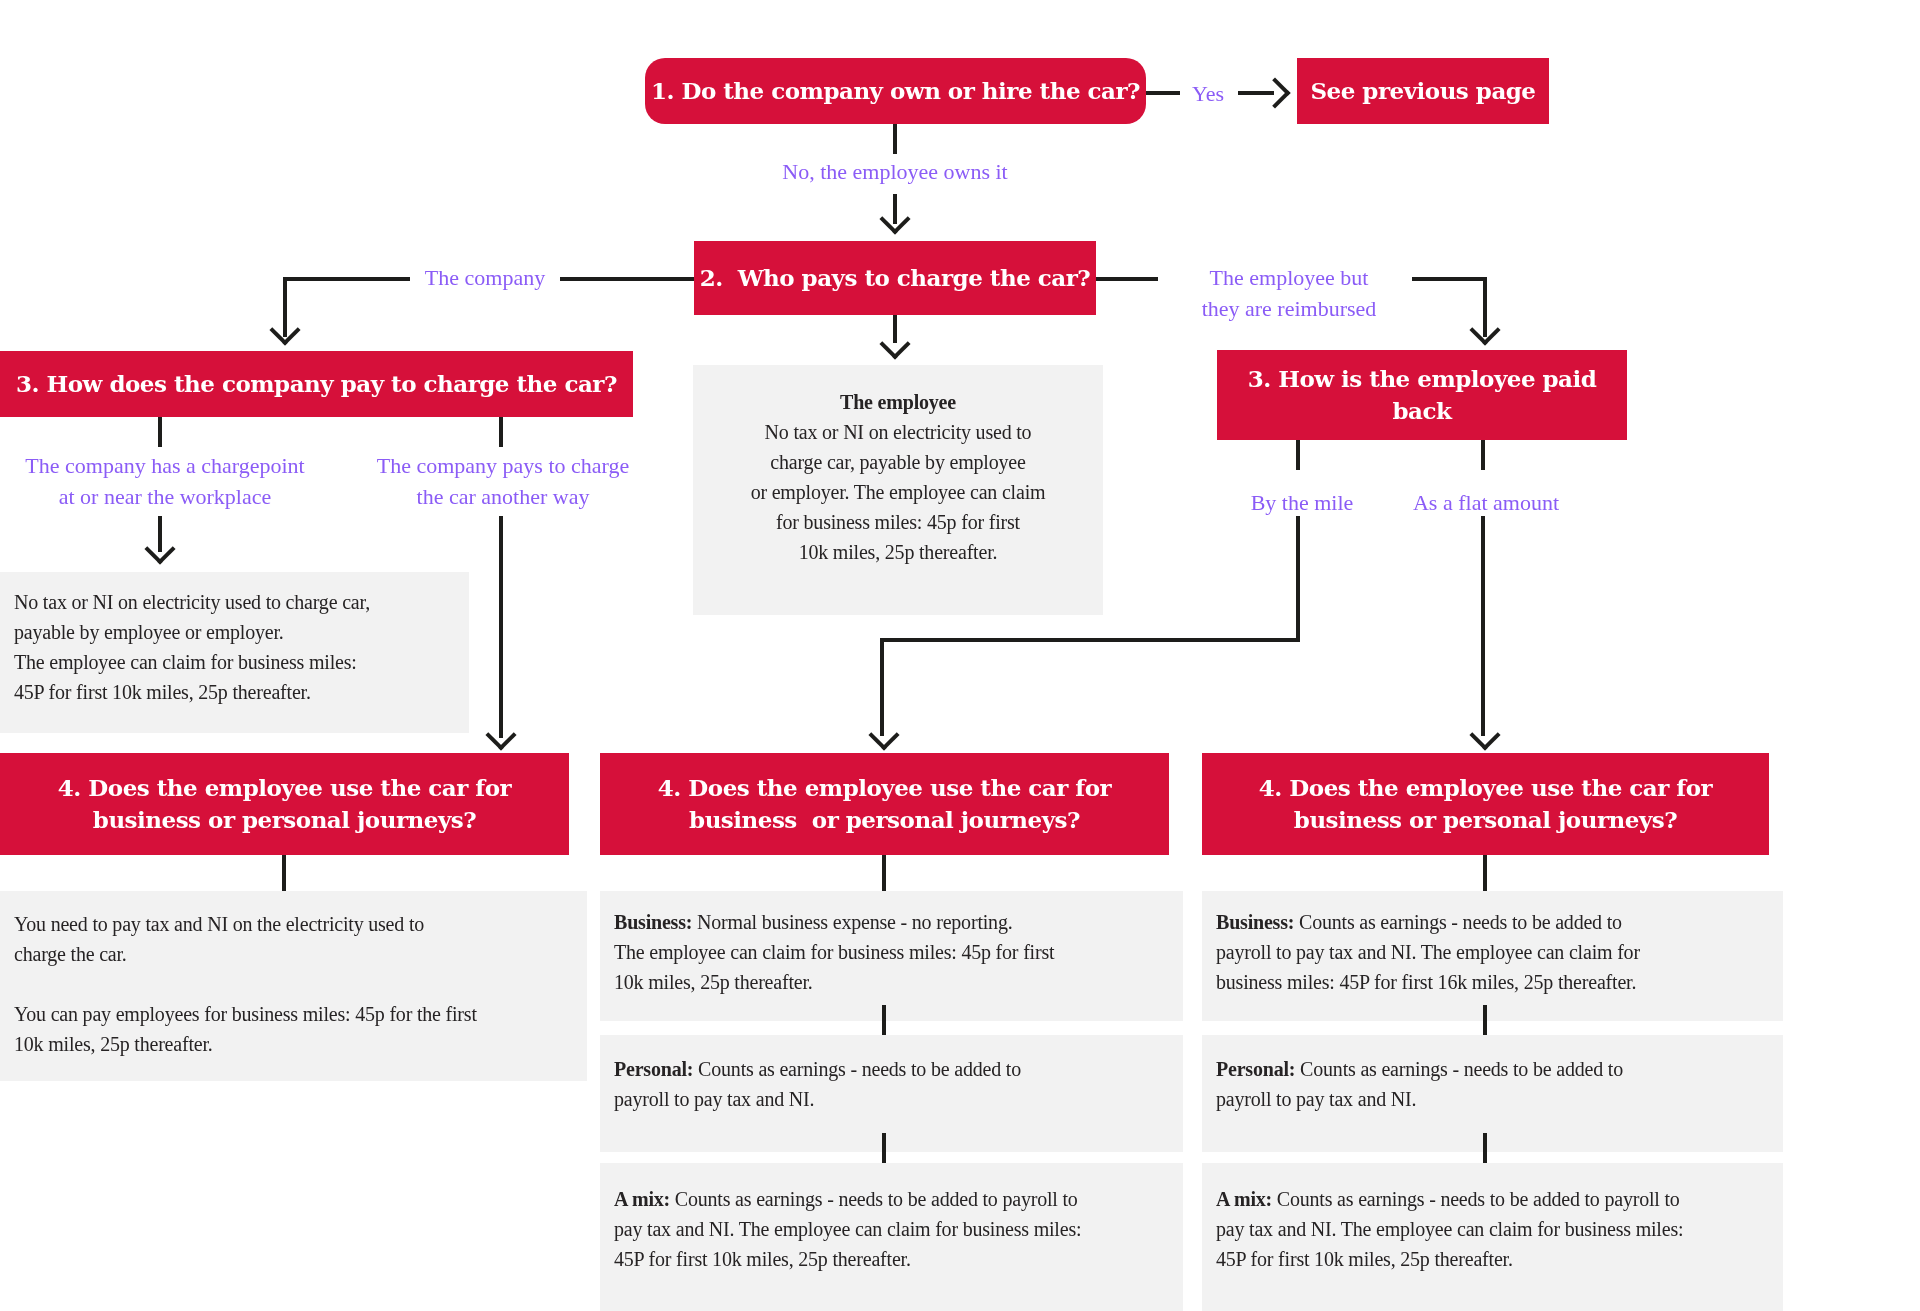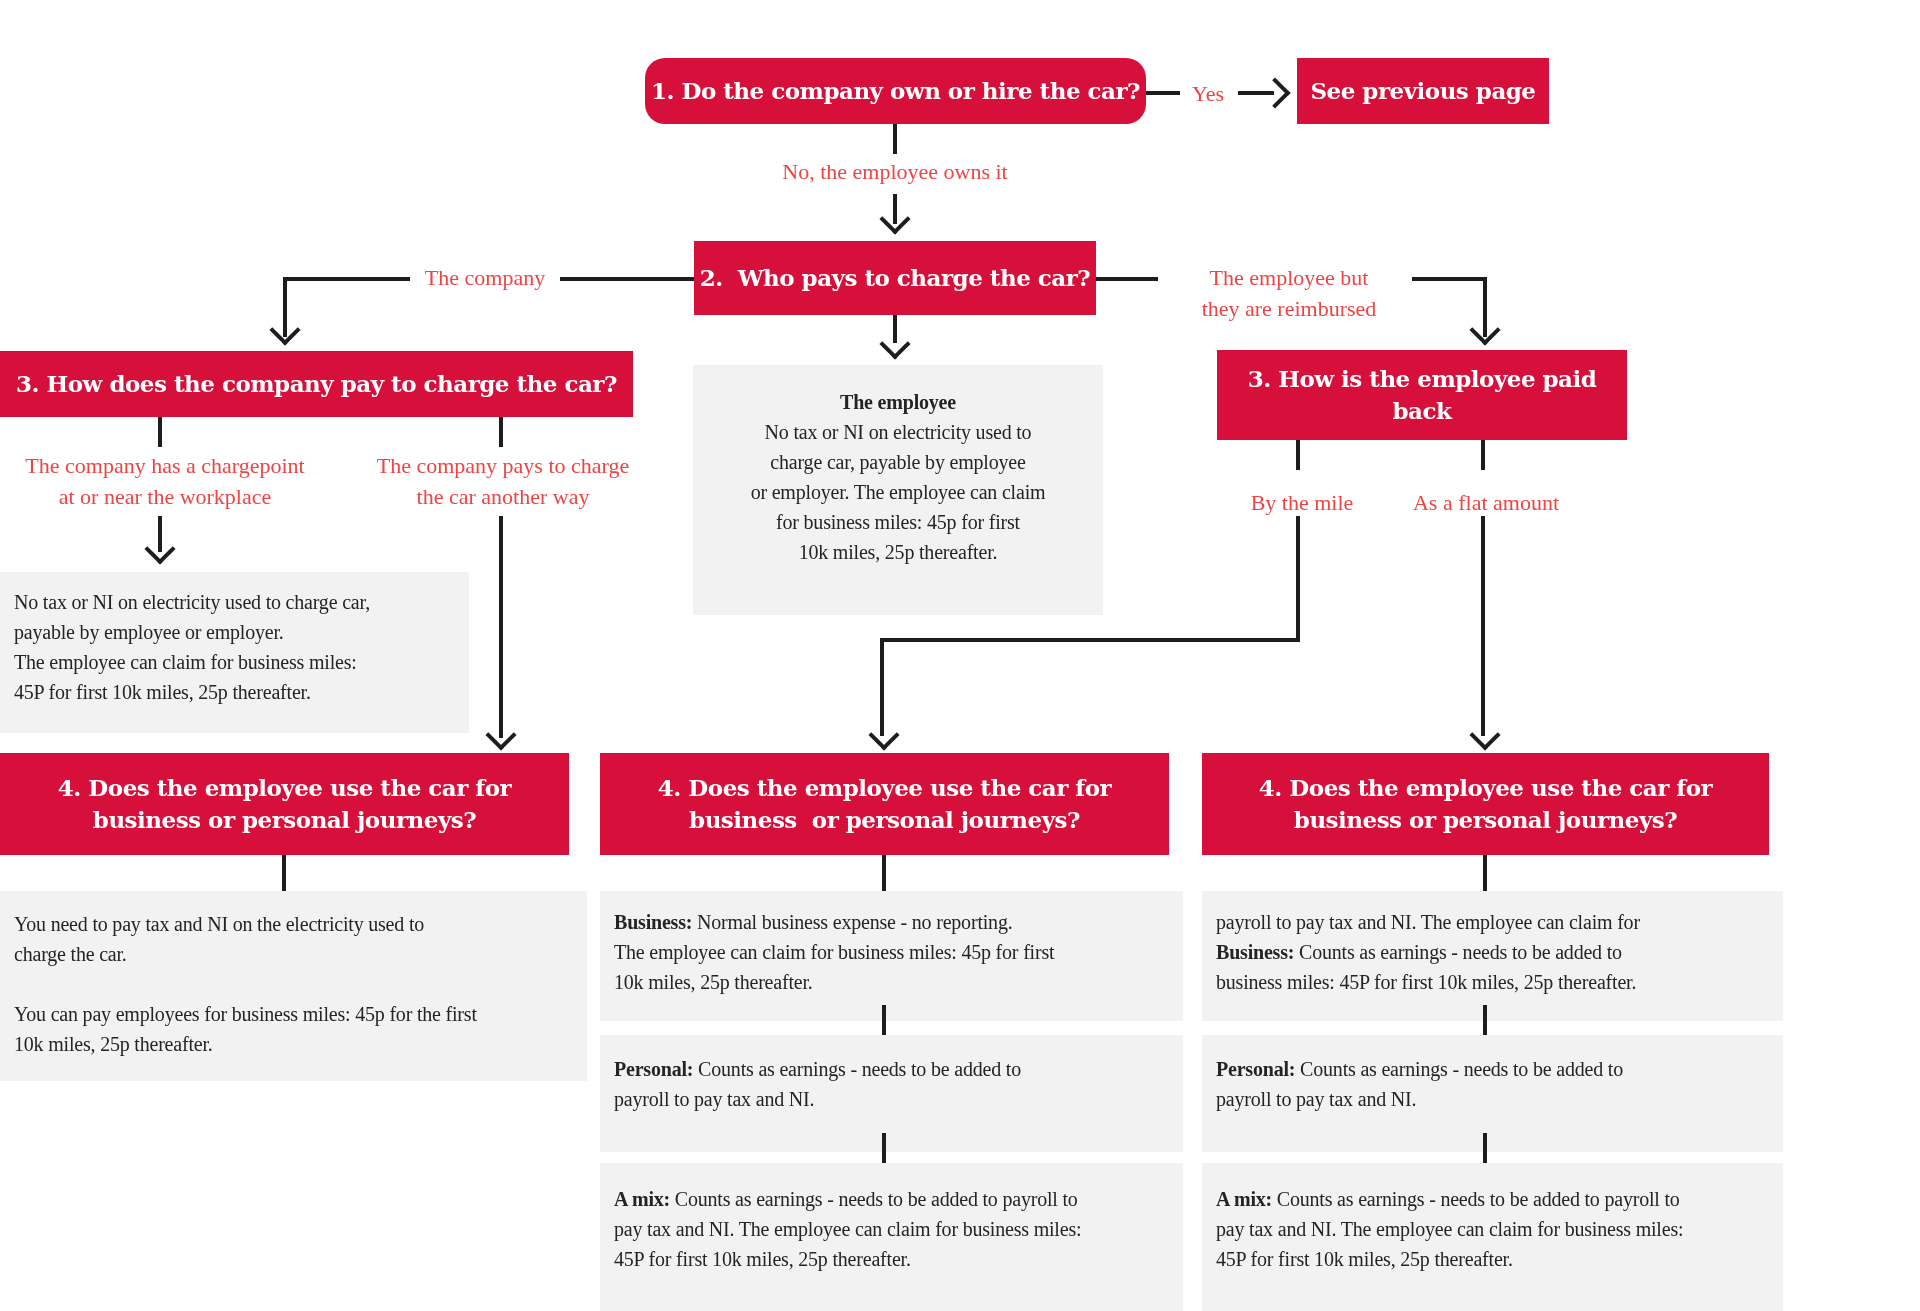--- a/index.html
+++ b/index.html
@@ -20,21 +20,21 @@
   }
   .gbox{
     position:absolute;background:var(--gray);
     font-size:20px;line-height:30px;letter-spacing:-0.2px;color:#262324;
   }
   .gbox .ln{white-space:nowrap;}
   .gbox .ln b{font-weight:bold;}
   .gbox.centered{text-align:center;}
   .gtitle{font-weight:bold;}
   .lbl{
-    position:absolute;font-size:22px;line-height:31px;text-align:center;color:#ef4444;
+    position:absolute;font-size:22px;line-height:31px;text-align:center;color:#8b5cf6;
   }
   .hl{position:absolute;height:4px;background:var(--ink);}
   .vl{position:absolute;width:4px;background:var(--ink);}
   .cd{position:absolute;width:18px;height:18px;border-right:4px solid var(--ink);
       border-bottom:4px solid var(--ink);transform:rotate(45deg);}
   .cr{position:absolute;width:18px;height:18px;border-top:4px solid var(--ink);
       border-right:4px solid var(--ink);transform:rotate(45deg);}
 </style>
 </head>
 <body>
@@ -172,23 +172,23 @@
     <div class="ln">payroll to pay tax and NI.</div>
   </div>
   <div class="vl" style="left:882px;top:1133px;height:30px;"></div>
   <div class="gbox" style="left:600px;top:1163px;width:569px;height:135px;padding:21px 0 0 14px;">
     <div class="ln"><b>A mix:</b><span> Counts as earnings - needs to be added to payroll to</span></div>
     <div class="ln">pay tax and NI. The employee can claim for business miles:</div>
     <div class="ln">45P for first 10k miles, 25p thereafter.</div>
   </div>
 
   <div class="gbox" style="left:1202px;top:891px;width:567px;height:114px;padding:16px 0 0 14px;">
+    <div class="ln"><b>Business:</b><span> Counts as earnings - needs to be added to</span></div>
     <div class="ln">payroll to pay tax and NI. The employee can claim for</div>
-    <div class="ln"><b>Business:</b><span> Counts as earnings - needs to be added to</span></div>
-    <div class="ln">business miles: 45P for first 10k miles, 25p thereafter.</div>
+    <div class="ln">business miles: 45P for first 16k miles, 25p thereafter.</div>
   </div>
   <div class="vl" style="left:1483px;top:1005px;height:30px;"></div>
   <div class="gbox" style="left:1202px;top:1035px;width:567px;height:98px;padding:19px 0 0 14px;">
     <div class="ln"><b>Personal:</b><span> Counts as earnings - needs to be added to</span></div>
     <div class="ln">payroll to pay tax and NI.</div>
   </div>
   <div class="vl" style="left:1483px;top:1133px;height:30px;"></div>
   <div class="gbox" style="left:1202px;top:1163px;width:567px;height:135px;padding:21px 0 0 14px;">
     <div class="ln"><b>A mix:</b><span> Counts as earnings - needs to be added to payroll to</span></div>
     <div class="ln">pay tax and NI. The employee can claim for business miles:</div>

